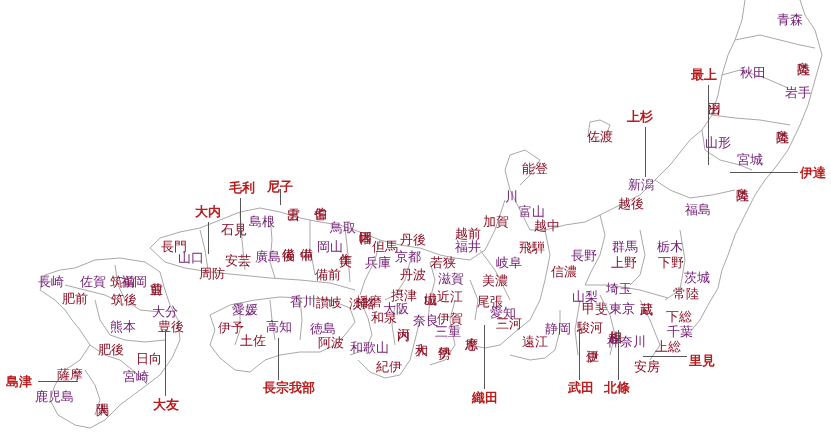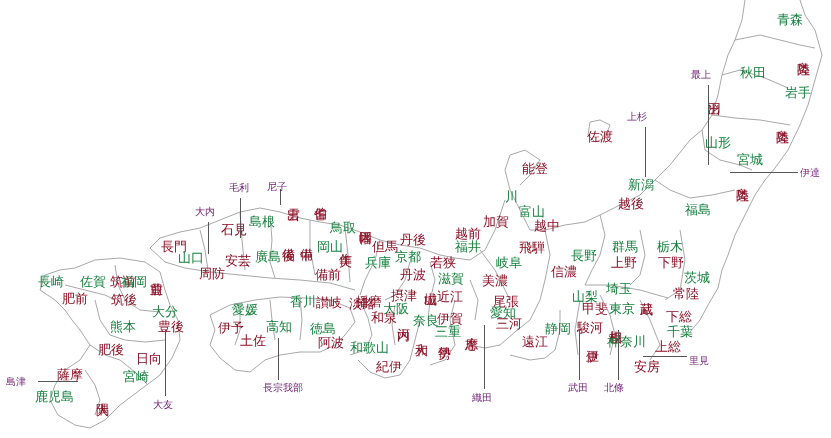--- a/index.html
+++ b/index.html
@@ -1,22 +1,22 @@
 <!DOCTYPE html>
 <html><head>
 <meta charset="utf-8">
 <style>
   html,body{margin:0;padding:0;background:#ffffff;}
   #map{position:relative;width:831px;height:438px;overflow:hidden;background:#fff;font-family:"DejaVu Sans",sans-serif;}
   #map svg{position:absolute;left:0;top:0;}
   .lbl{position:absolute;font-size:13px;line-height:14px;white-space:nowrap;letter-spacing:0px;}
   .lbl.v{writing-mode:vertical-rl;text-orientation:upright;line-height:13px;}
   .old{color:#8a0d22;}
-  .mod{color:#15803d;}
-  .clan{color:#701a75;font-size:10px;}
+  .mod{color:#701a75;}
+  .clan{color:#b91c1c;font-size:13px;font-weight:bold;}
   .leader{position:absolute;background:#555;}
 </style>
 </head>
 <body>
 
 <div id="map">
   <svg width="831" height="438" viewBox="0 0 831 438">
     <g fill="none" stroke="#a8a8a8" stroke-width="1">
 
       <path d="M745 0 L742 20 L735 40 L728 55 L722 75 L718 95 L712 115 L702 130 L690 140 L670 165 L655 180 L640 195 L620 205 L600 215 L585 222 L565 225 L545 230 L530 230"></path>
@@ -99,21 +99,21 @@
       <span class="lbl old" style="left: 582px; top: 302px;">甲斐</span>
       <span class="lbl old v" style="left: 640px; top: 292px;">武蔵</span>
       <span class="lbl old" style="left: 666px; top: 310px;">下総</span>
       <span class="lbl old" style="left: 577px; top: 322px; font-family: Liberation Mono, monospace;">駿河</span>
       <span class="lbl old v" style="left: 609px; top: 320px;">相模</span>
       <span class="lbl old" style="left: 655px; top: 340px;">上総</span>
       <span class="lbl old v" style="left: 586px; top: 340px;">伊豆</span>
       <span class="lbl old" style="left: 634px; top: 360px;">安房</span>
       <span class="lbl old" style="left: 522px; top: 335px;">遠江</span>
       <span class="lbl old" style="left: 496px; top: 317px;">三河</span>
-      <span class="lbl old" style="left: 477px; top: 295px; padding-left: 16px;">尾張</span>
+      <span class="lbl old" style="left: 477px; top: 295px;">尾張</span>
       <span class="lbl old" style="left: 437px; top: 290px;">近江</span>
       <span class="lbl old" style="left: 437px; top: 312px;">伊賀</span>
       <span class="lbl old v" style="left: 465px; top: 327px;">志摩</span>
       <span class="lbl old v" style="left: 438px; top: 336px;">伊勢</span>
       <span class="lbl old v" style="left: 424px; top: 282px;">山城</span>
       <span class="lbl old" style="left: 400px; top: 233px;">丹後</span>
       <span class="lbl old" style="left: 400px; top: 268px;">丹波</span>
       <span class="lbl old" style="left: 372px; top: 240px;">但馬</span>
       <span class="lbl old v" style="left: 359px; top: 221px;">因幡</span>
       <span class="lbl old v" style="left: 314px; top: 197px;">伯耆</span>

